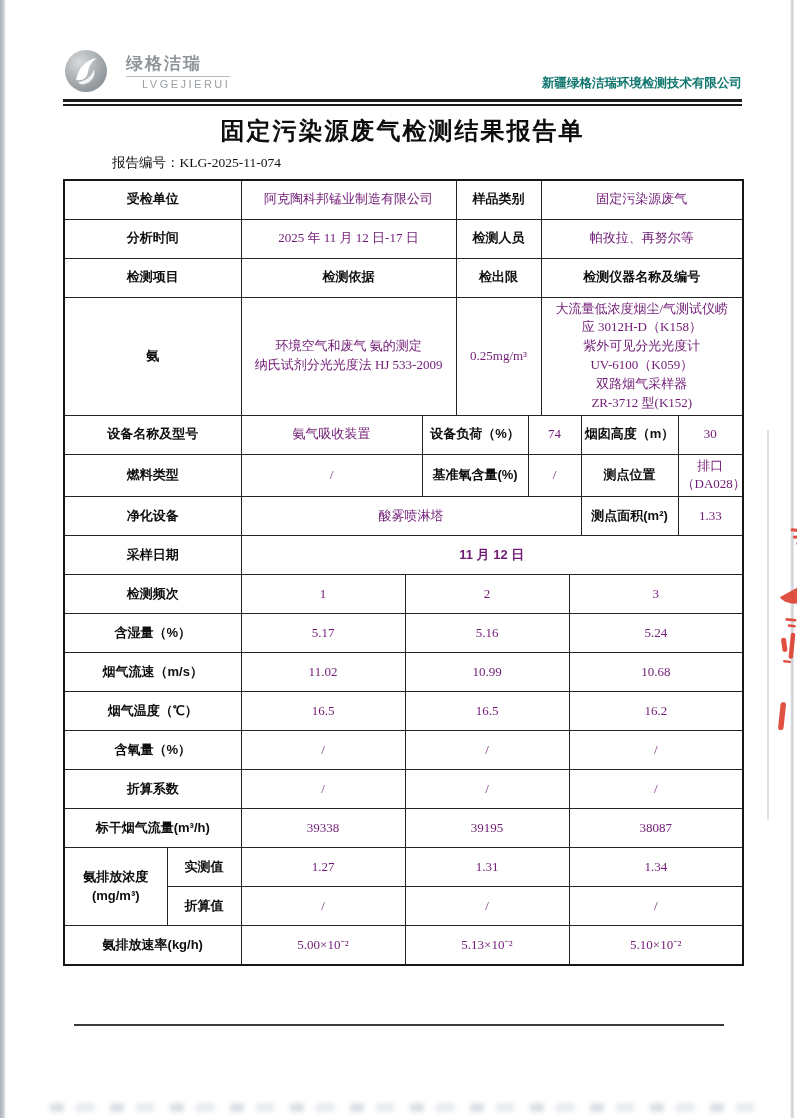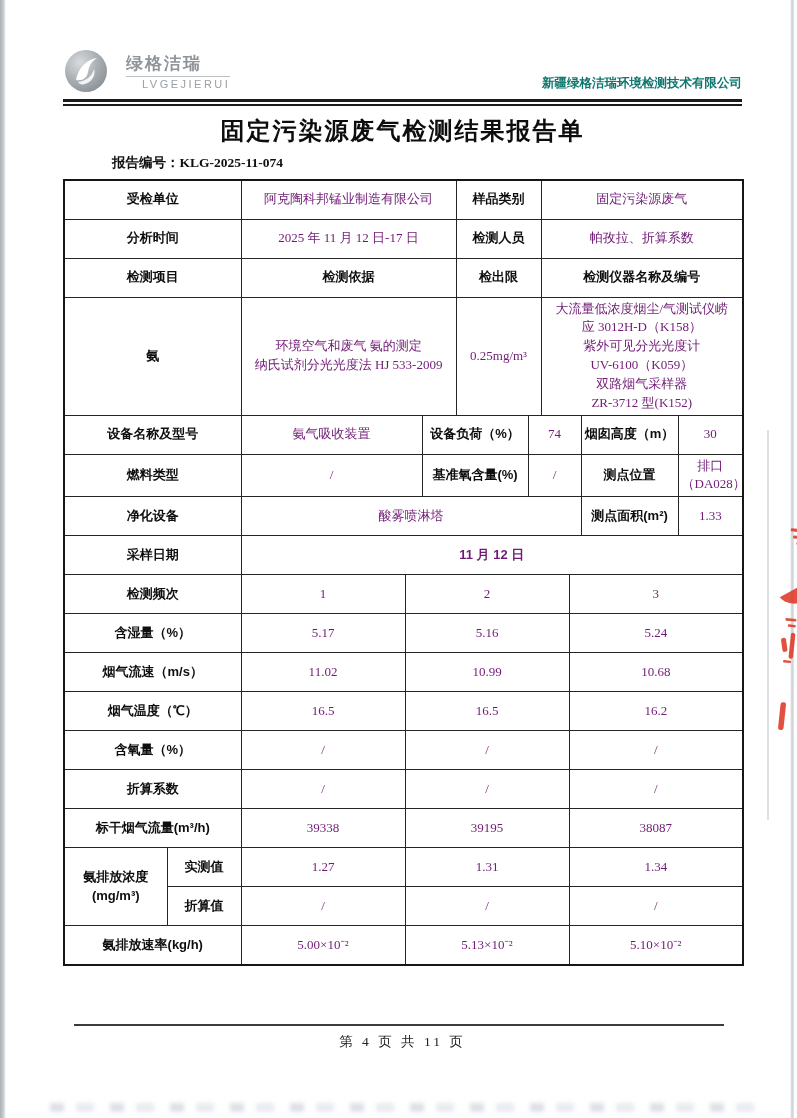--- a/index.html
+++ b/index.html
@@ -57,21 +57,21 @@
   }
   .rule {
     margin: 5px 55px 0 63px; height: 7px;
     border-top: 3px solid #1b1b1b; border-bottom: 2px solid #1b1b1b;
   }
   .title {
     text-align: center; margin: 9px 55px 0 63px;
     font-size: 24px; font-weight: bold; letter-spacing: 2px; color: #0d0d0d;
   }
   .report-no {
-    margin: 7px 0 7px 112px; font-size: 13.5px; color: #111; font-weight: bold;
+    margin: 7px 0 7px 112px; font-size: 13.5px; color: #111;
   }
   
   table.report {
     margin-left: 63px; width: 679px;
     border-collapse: collapse; table-layout: fixed;
     border: 2px solid #161616;
   }
   table.report td {
     border: 1px solid #242424;
     text-align: center; vertical-align: middle;
@@ -156,21 +156,21 @@
         <tr>
       <td colspan="2" class="lbl">受检单位</td>
       <td colspan="3" class="val">阿克陶科邦锰业制造有限公司</td>
       <td colspan="2" class="lbl">样品类别</td>
       <td colspan="4" class="val">固定污染源废气</td>
     </tr>
     <tr>
       <td colspan="2" class="lbl">分析时间</td>
       <td colspan="3" class="val">2025 年 11 月 12 日-17 日</td>
       <td colspan="2" class="lbl">检测人员</td>
-      <td colspan="4" class="val">帕孜拉、折算系数</td>
+      <td colspan="4" class="val">帕孜拉、再努尔等</td>
     </tr>
     <tr>
       <td colspan="2" class="lbl">检测项目</td>
       <td colspan="3" class="lbl">检测依据</td>
       <td colspan="2" class="lbl">检出限</td>
       <td colspan="4" class="lbl">检测仪器名称及编号</td>
     </tr>
     <tr class="row-ammonia">
       <td colspan="2" class="lbl">氨</td>
       <td colspan="3" class="val method">环境空气和废气 氨的测定
@@ -270,21 +270,20 @@
       <td colspan="2" class="lbl">氨排放速率(kg/h)</td>
       <td class="val">5.00×10⁻²</td>
       <td colspan="5" class="val">5.13×10⁻²</td>
       <td colspan="3" class="val">5.10×10⁻²</td>
     </tr>
   </tbody>
     </table>
 
   <div class="footer">
     <div class="footer-line"></div>
-    <div class="footer-text">第 4 页 共 11 页</div>
   </div>
 
   <svg class="stamp" viewBox="0 0 24 214">
     <g fill="#dd3a28" opacity="0.88" transform="rotate(6 12 107)">
       <rect x="7" y="2" width="15" height="3.2" rx="1"></rect>
       <rect x="10" y="9" width="12" height="3" rx="1"></rect>
       <rect x="14" y="15" width="9" height="3" rx="1"></rect>
       <rect x="17" y="21" width="6" height="2.6" rx="1"></rect>
       <path d="M3,72 L23,58 L23,76 C16,78 8,77 3,72 Z"></path>
       <rect x="11" y="92" width="11" height="2.6" rx="1"></rect>

